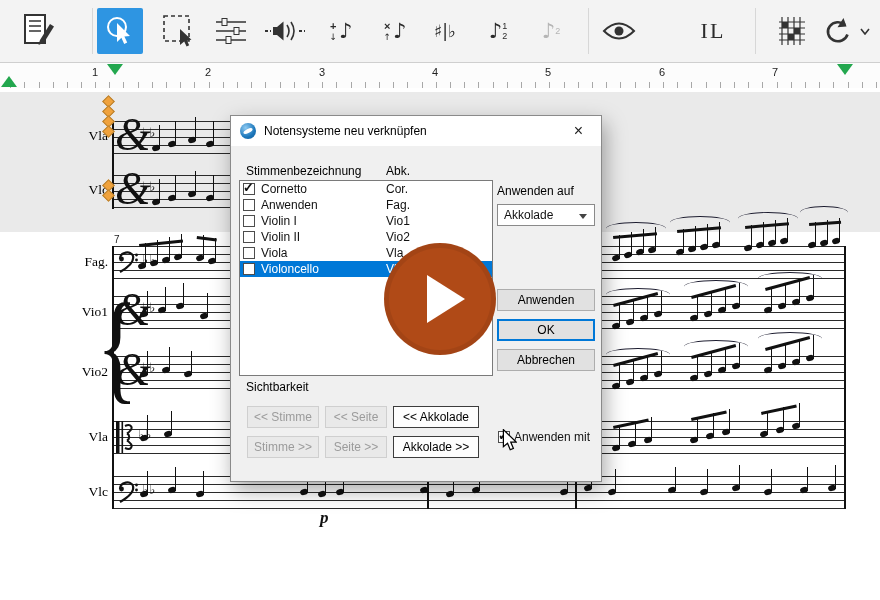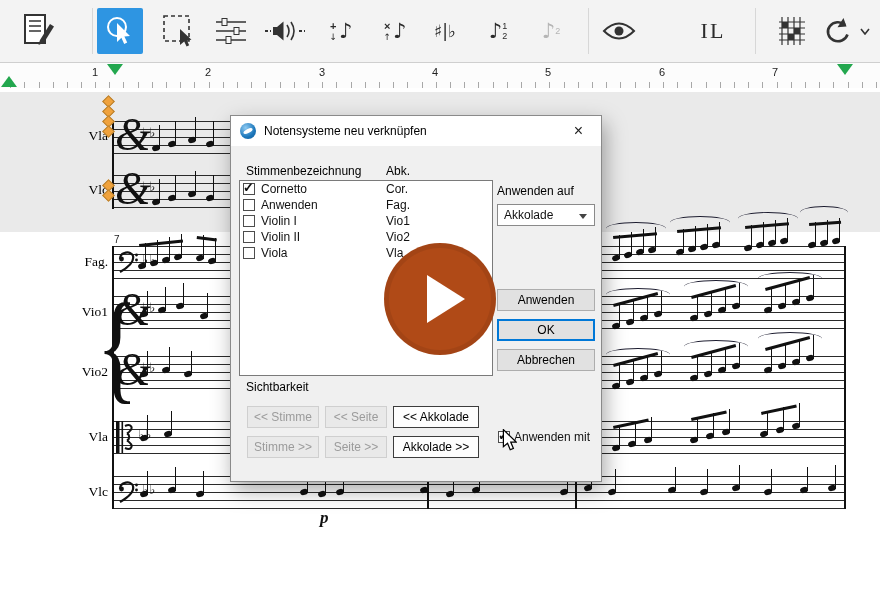--- a/index.html
+++ b/index.html
@@ -435,20 +435,25 @@
       <div class="lrow">
         <span class="cb"></span>
         <span class="vname">Violin II</span>
         <span class="vabbr">Vio2</span>
       </div>
       <div class="lrow">
         <span class="cb"></span>
         <span class="vname">Viola</span>
         <span class="vabbr">Vla</span>
       </div>
+      <div class="lrow selected">
+        <span class="cb"></span>
+        <span class="vname">Violoncello</span>
+        <span class="vabbr">Vlc</span>
+      </div>
     </div>
 
     <span class="hdr" style="left:266px;top:68px">Anwenden auf</span>
     <div class="combo">
       <span class="cval">Akkolade</span>
       <span class="carrow"></span>
     </div>
 
     <div class="win-btn" style="left:266px;top:173px">Anwenden</div>
     <div class="win-btn primary" style="left:266px;top:203px">OK</div>

